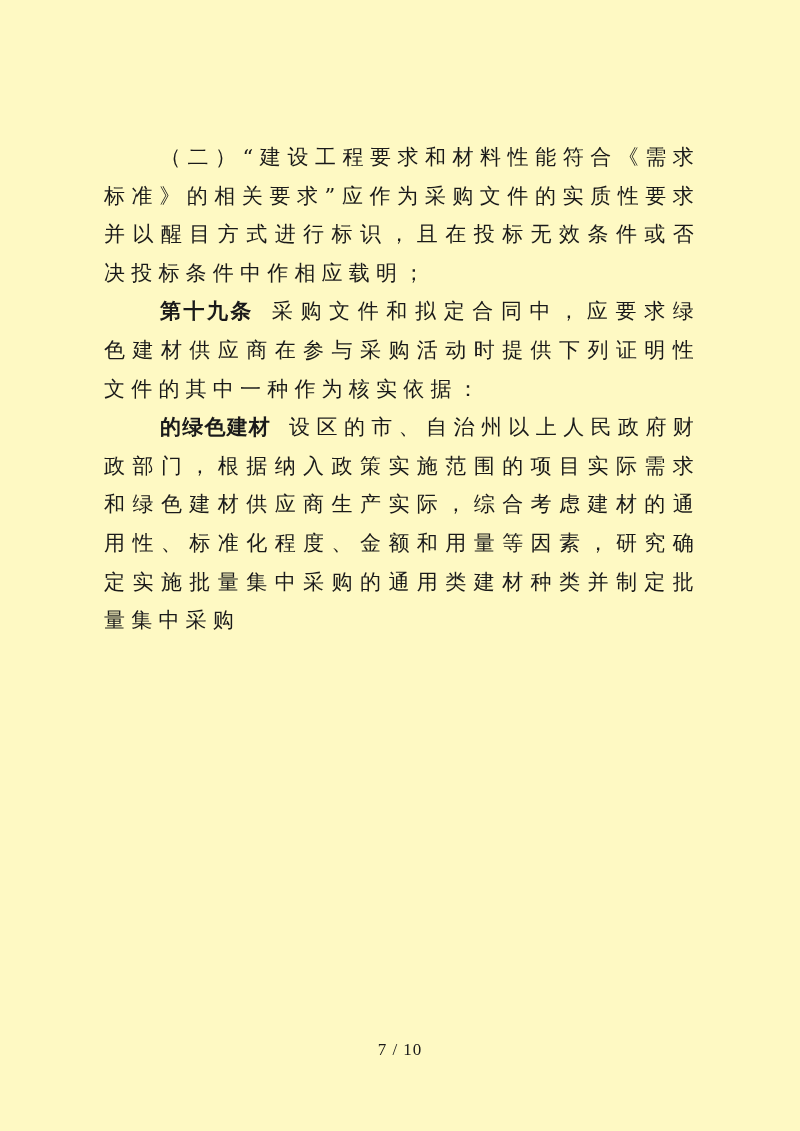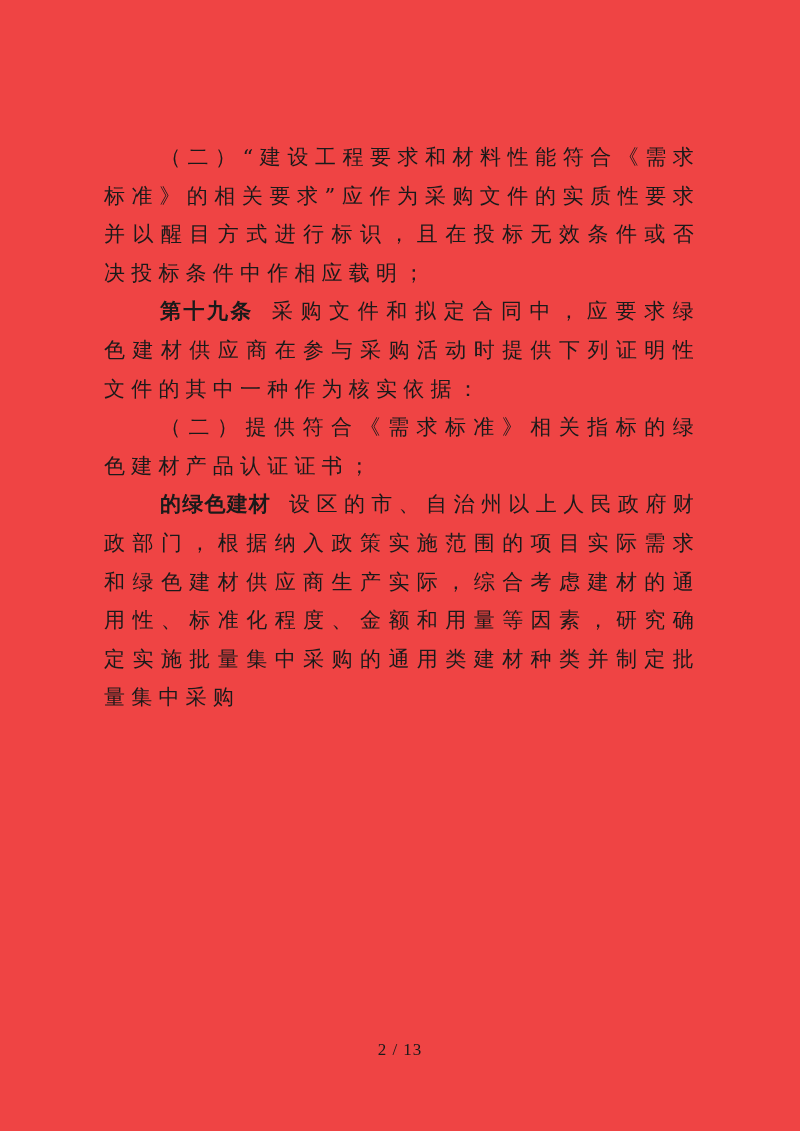--- a/index.html
+++ b/index.html
@@ -13,21 +13,21 @@
       position: relative;
       overflow: hidden;
       font-family: "DejaVu Serif", "Liberation Serif", serif;
       color: #1a1a1a;
     }
     .page {
       position: absolute;
       left: 0; top: 0;
       width: 800px;
       height: 1131px;
-      background: #ef4444;
+      background: #fef9c3;
     }
     .body-text {
       position: absolute;
       left: 104px;
       top: 138px;
       width: 596px;
     }
     .para {
       margin: 0;
       font-size: 21px;
@@ -61,21 +61,18 @@
 
 <div class="page">
   <div class="body-text">
     <p class="para">
       <span>（二）“建设工程要求和材料性能符合《需求标准》的相关要求”应作为采购文件的实质性要求并以醒目方式进行标识，且在投标无效条件或否决投标条件中作相应载明；</span>
     </p>
     <p class="para">
       <span class="article-title">第十九条</span><span>采购文件和拟定合同中，应要求绿色建材供应商在参与采购活动时提供下列证明性文件的其中一种作为核实依据：</span>
     </p>
     <p class="para">
-      <span>（二）提供符合《需求标准》相关指标的绿色建材产品认证证书；</span>
-    </p>
-    <p class="para">
       <span class="article-title">的绿色建材</span><span>设区的市、自治州以上人民政府财政部门，根据纳入政策实施范围的项目实际需求和绿色建材供应商生产实际，综合考虑建材的通用性、标准化程度、金额和用量等因素，研究确定实施批量集中采购的通用类建材种类并制定批量集中采购</span>
     </p>
   </div>
 
-  <div class="footer">2 / 13</div>
+  <div class="footer">7 / 10</div>
 </div>
 
 </body></html>

